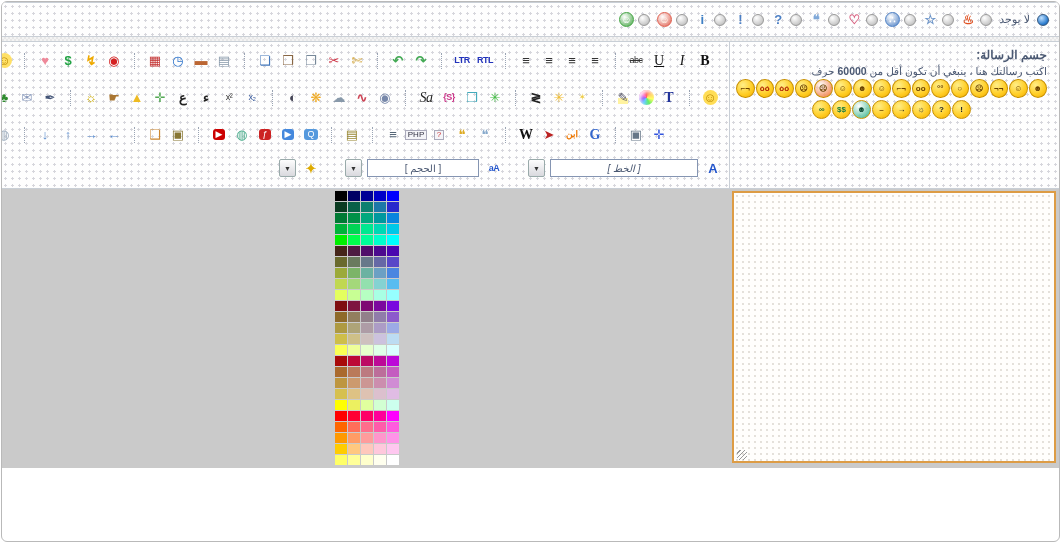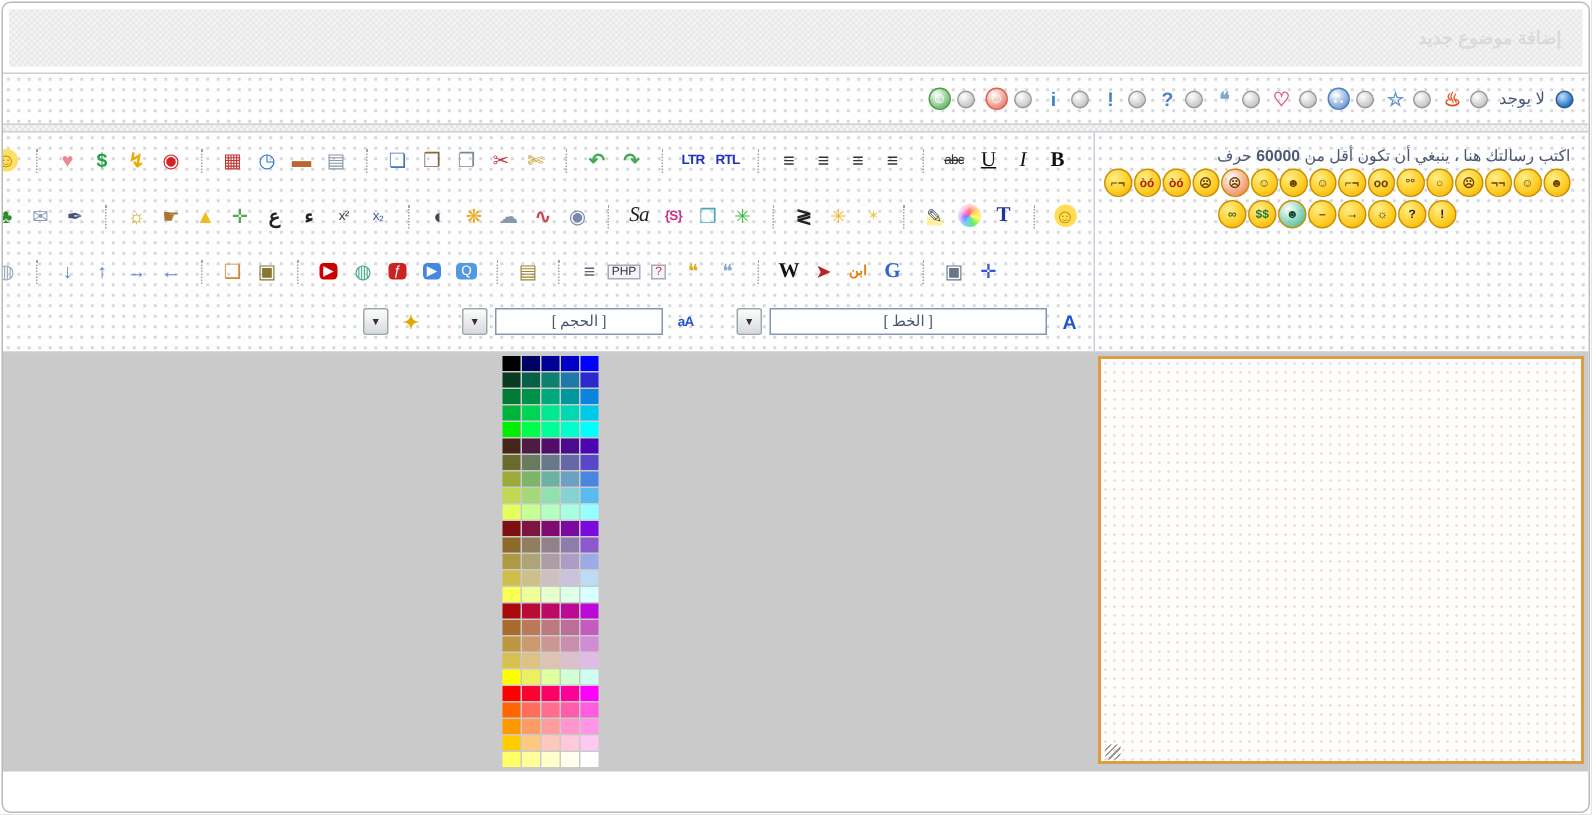--- a/index.html
+++ b/index.html
@@ -89,23 +89,20 @@
     background:repeating-linear-gradient(135deg, transparent 0 2px, #999 2px 3px); cursor:nwse-resize;}
   .palette{ position:absolute; top:2px; left:333px; display:grid;
     grid-template-columns:repeat(5, 12px); grid-auto-rows:10px; gap:1px; }
   .sw{ border:0; padding:0; cursor:pointer; }
 </style>
 </head>
 <body>
 
 <div class="page">
 
-  <div class="hdr checker">
-    <span>إضافة موضوع جديد</span>
-  </div>
 
   <div class="row row-icon dots">
     <div class="cell-main">
       <div class="icons-row" id="topicIcons">
           <button class="ticon">
             <span class="ball" style="background: radial-gradient(circle at 35% 30%, rgba(255, 255, 255, 0.667), rgb(68, 165, 68)); border: 1px solid rgb(68, 165, 68); color: rgb(255, 255, 255);">☺</span>
           </button>
           <span class="radio"></span>
           <button class="ticon">
             <span class="ball" style="background: radial-gradient(circle at 35% 30%, rgba(255, 255, 255, 0.667), rgb(224, 96, 80)); border: 1px solid rgb(224, 96, 80); color: rgb(255, 242, 230);">☺</span>
@@ -147,20 +144,21 @@
           <span class="radio sel"></span>
         </div>
     </div>
   </div>
 
 
   <div class="strip checker"></div>
 
   <div class="row row-editor dots">
     <div class="cell-side">
+      <div class="lbl">جسم الرسالة:</div>
       <div class="hint">
         <span>اكتب رسالتك هنا ، ينبغي أن تكون أقل من</span>
         <b>60000</b>
         <span>حرف</span>
       </div>
       <div class="sm-row" id="smRow1">
           <button class="smiley">
             <span class="fc">⌐¬</span>
           </button>
           <button class="smiley">
@@ -491,21 +489,21 @@
             <span class="g" style="color: rgb(102, 119, 136);">▣</span>
           </button>
           <button class="tb-btn">
             <span class="g" style="color: rgb(51, 85, 221);">✛</span>
           </button>
         </div>
       <div class="tb-row r4" id="tb4">
           <button class="tb-btn">
             <span class="g" style="color: rgb(34, 85, 204); font-weight: bold;">A</span>
           </button>
-          <div class="dd-box" style="width: 185px;">[ الخط ]</div>
+          <div class="dd-box" style="width: 148px; font-style: italic;">[ الخط ]</div>
           <button class="dd-btn">▼</button>
           <span style="width: 14px;"></span>
           <button class="tb-btn">
             <span class="g sm" style="color: rgb(34, 85, 204); font-weight: bold;">aA</span>
           </button>
           <div class="dd-box" style="width: 112px;">[ الحجم ]</div>
           <button class="dd-btn">▼</button>
           <span style="width: 14px;"></span>
           <button class="tb-btn">
             <span class="g" style="color: rgb(221, 170, 0); font-weight: bold;">✦</span>

